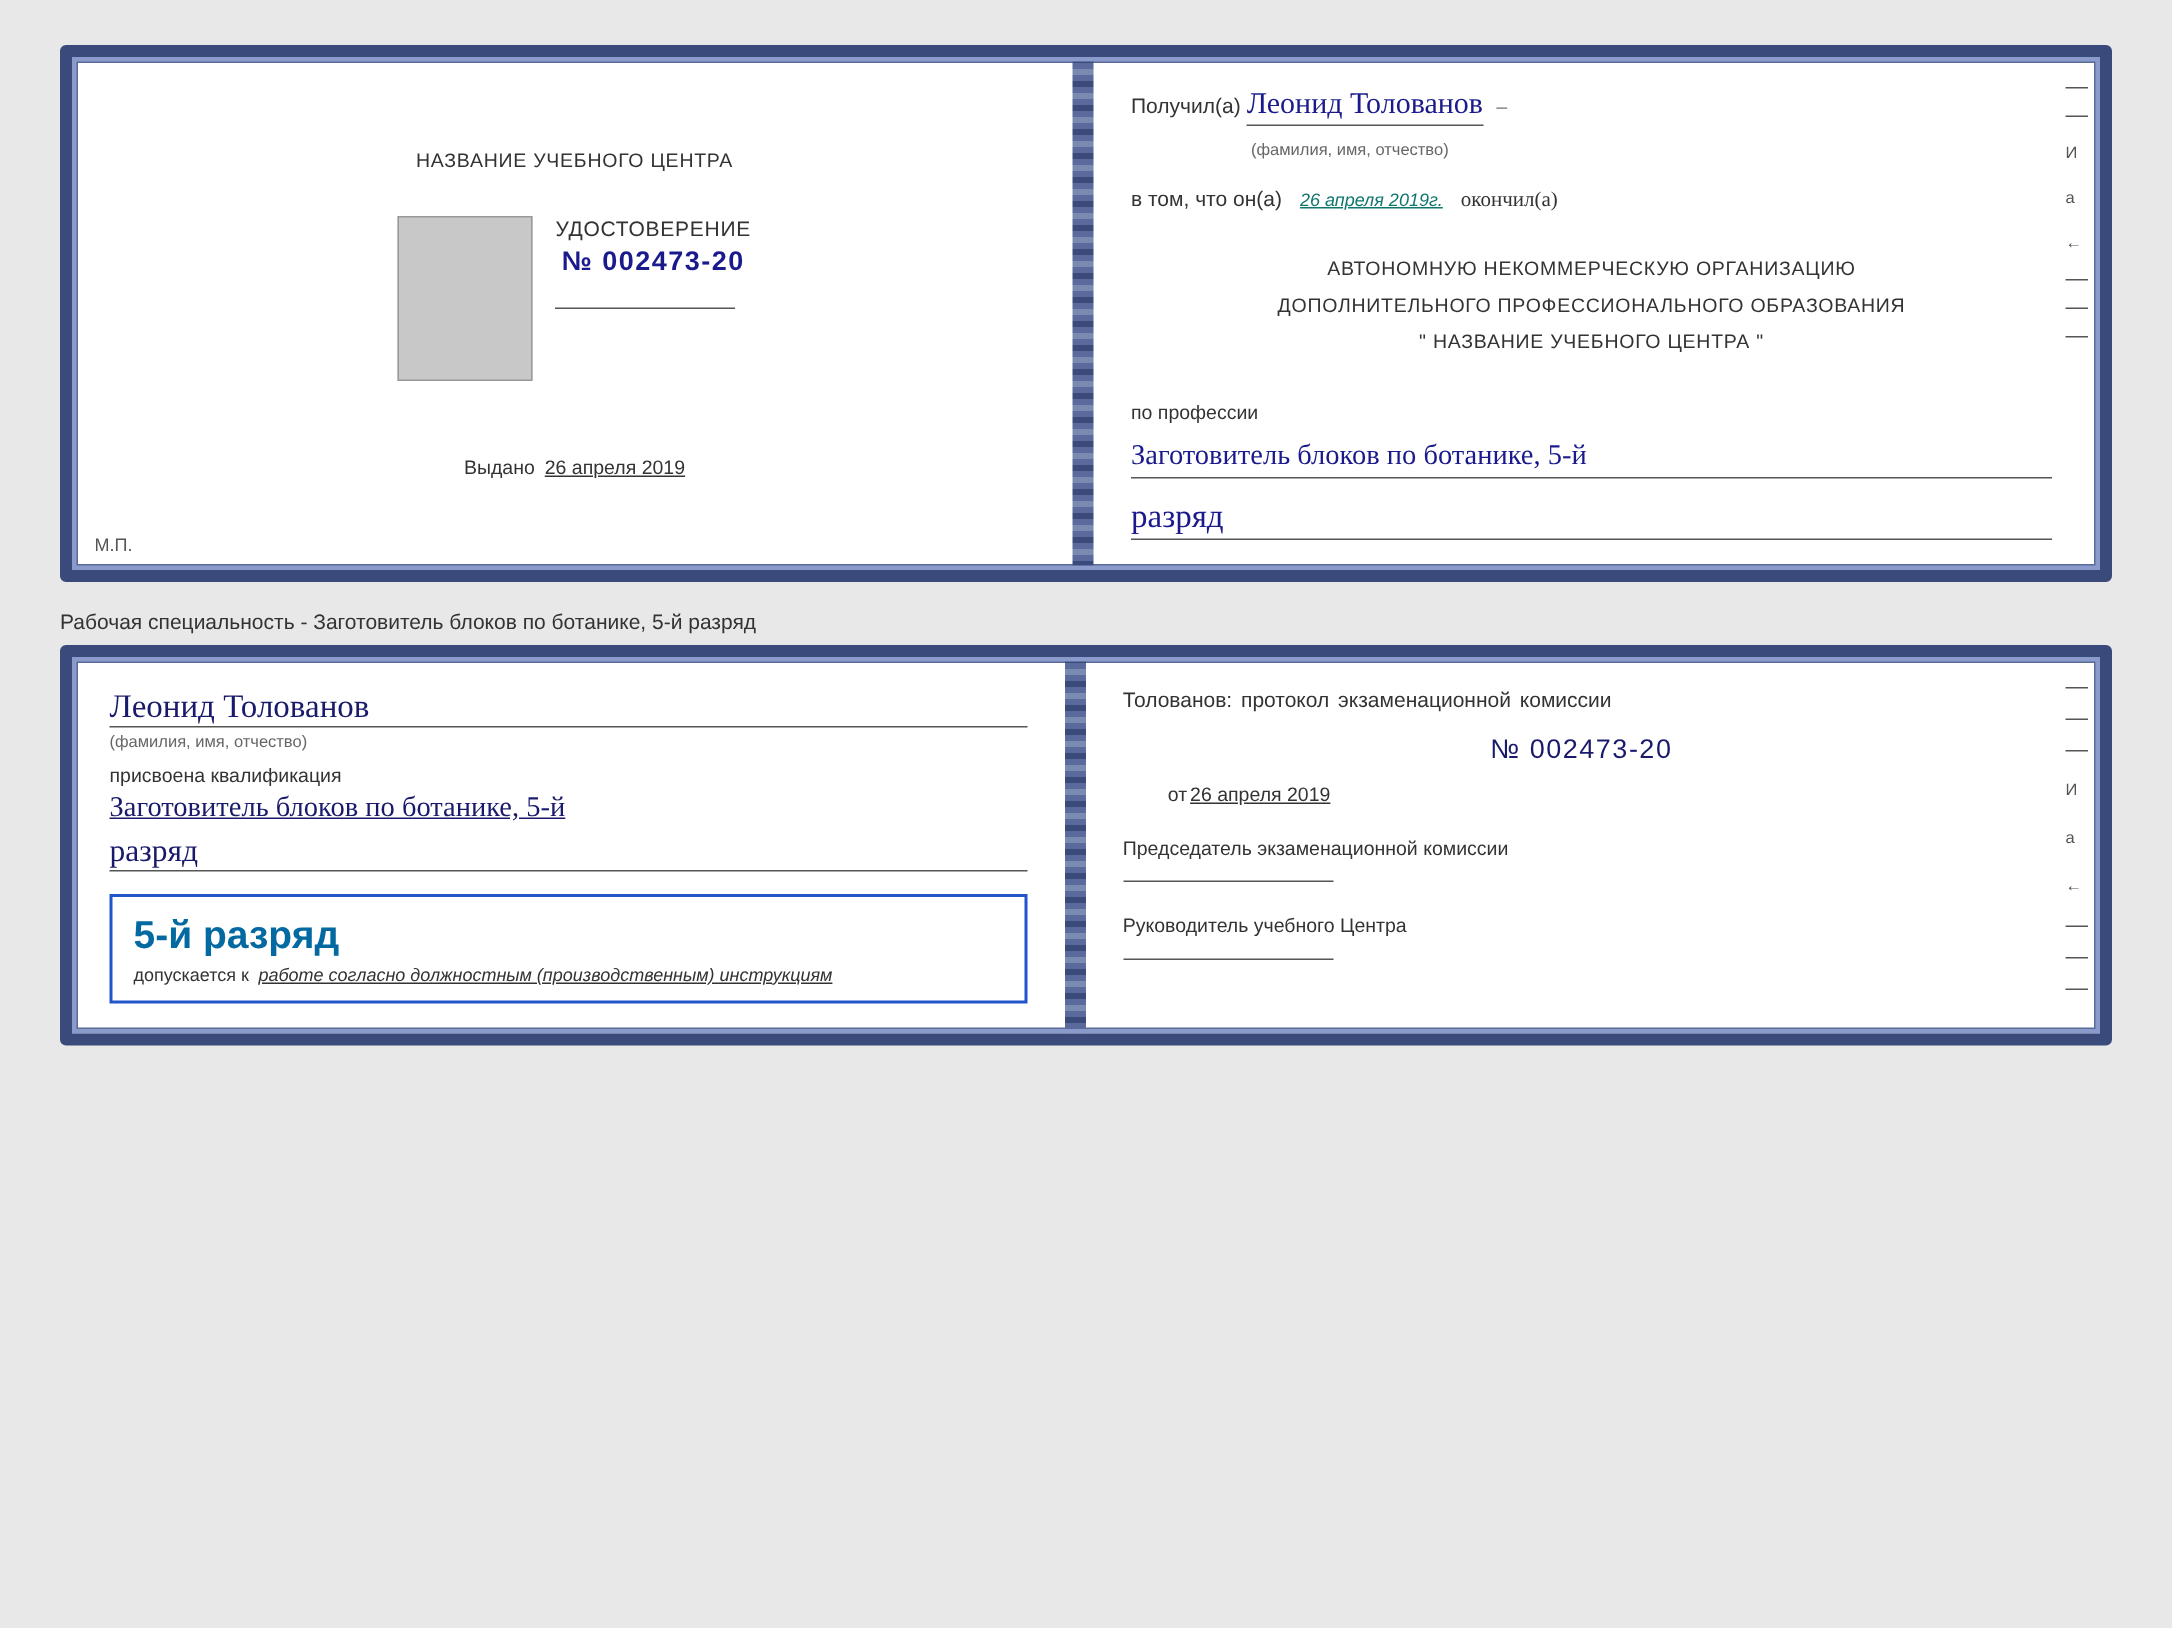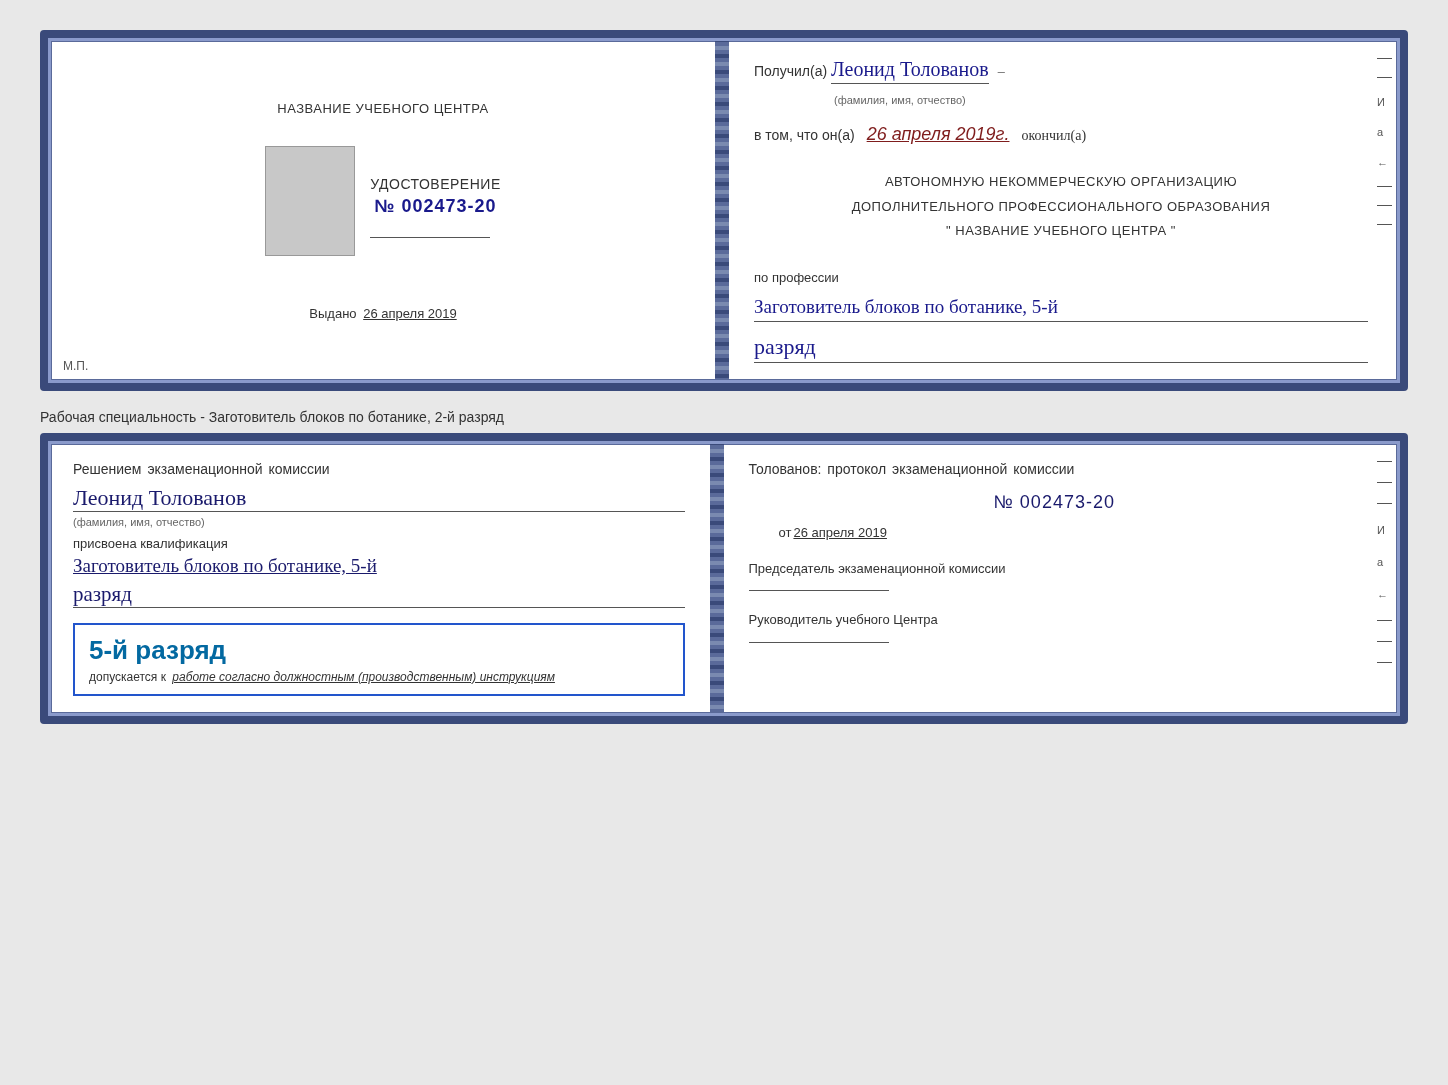--- a/index.html
+++ b/index.html
@@ -151,23 +151,23 @@
       font-family: Arial, sans-serif;
       color: #333;
       margin: 6px 0;
       display: flex;
       align-items: baseline;
       gap: 4px;
     }
 
     .date-value {
       font-style: italic;
-      color: #7f1d1d;
+      color: #0f766e;
       text-decoration: underline;
-      font-size: 18px;
+      font-size: 12px;
     }
 
     .org-full-name {
       font-size: 13px;
       font-family: Arial, sans-serif;
       text-transform: uppercase;
       text-align: center;
       letter-spacing: 0.5px;
       line-height: 1.5;
       color: #333;
@@ -371,21 +371,21 @@
   </style>
 </head>
 <body>
 
 <div class="page-wrapper">
 
   <div class="document-card top-doc">
 
     <div class="doc-left">
       <div class="org-name-label">НАЗВАНИЕ УЧЕБНОГО ЦЕНТРА</div>
-      <div style="display:flex; gap:15px; align-items:center; margin-bottom:15px;">
+      <div style="display:flex; gap:15px; margin-bottom:15px;">
         <div class="photo-placeholder"></div>
         <div>
           <div class="cert-label">УДОСТОВЕРЕНИЕ</div>
           <div class="cert-number">№ 002473-20</div>
           <div style="width:120px; height:1px; background:#555; margin: 8px 0;"></div>
         </div>
       </div>
       <div class="issued-line">
         <span>Выдано</span>
         <span style="text-decoration:underline; margin-left:3px;">26 апреля 2019</span>
@@ -426,26 +426,25 @@
         <div class="side-label">И</div>
         <div class="side-label">а</div>
         <div class="side-label">←</div>
         <div class="side-dash"></div>
         <div class="side-dash"></div>
         <div class="side-dash"></div>
       </div>
     </div>
   </div>
 
-  <div class="doc-separator">Рабочая специальность - Заготовитель блоков по ботанике, 2-й разряд</div>
+  <div class="doc-separator">Рабочая специальность - Заготовитель блоков по ботанике, 5-й разряд</div>
 
   <div class="document-card bottom-doc">
 
     <div class="doc-left">
-      <div class="decision-title">Решением  экзаменационной  комиссии</div>
       <div class="person-name-large">Леонид Толованов</div>
       <div class="sub-label" style="text-align:left;">(фамилия, имя, отчество)</div>
 
       <div class="assigned-label">присвоена квалификация</div>
       <div class="qualification-value">Заготовитель блоков по ботанике, 5-й</div>
       <div class="rank-bottom">разряд</div>
 
       <div class="stamp-box">
         <div class="stamp-rank">5-й разряд</div>
         <div class="stamp-admission">

